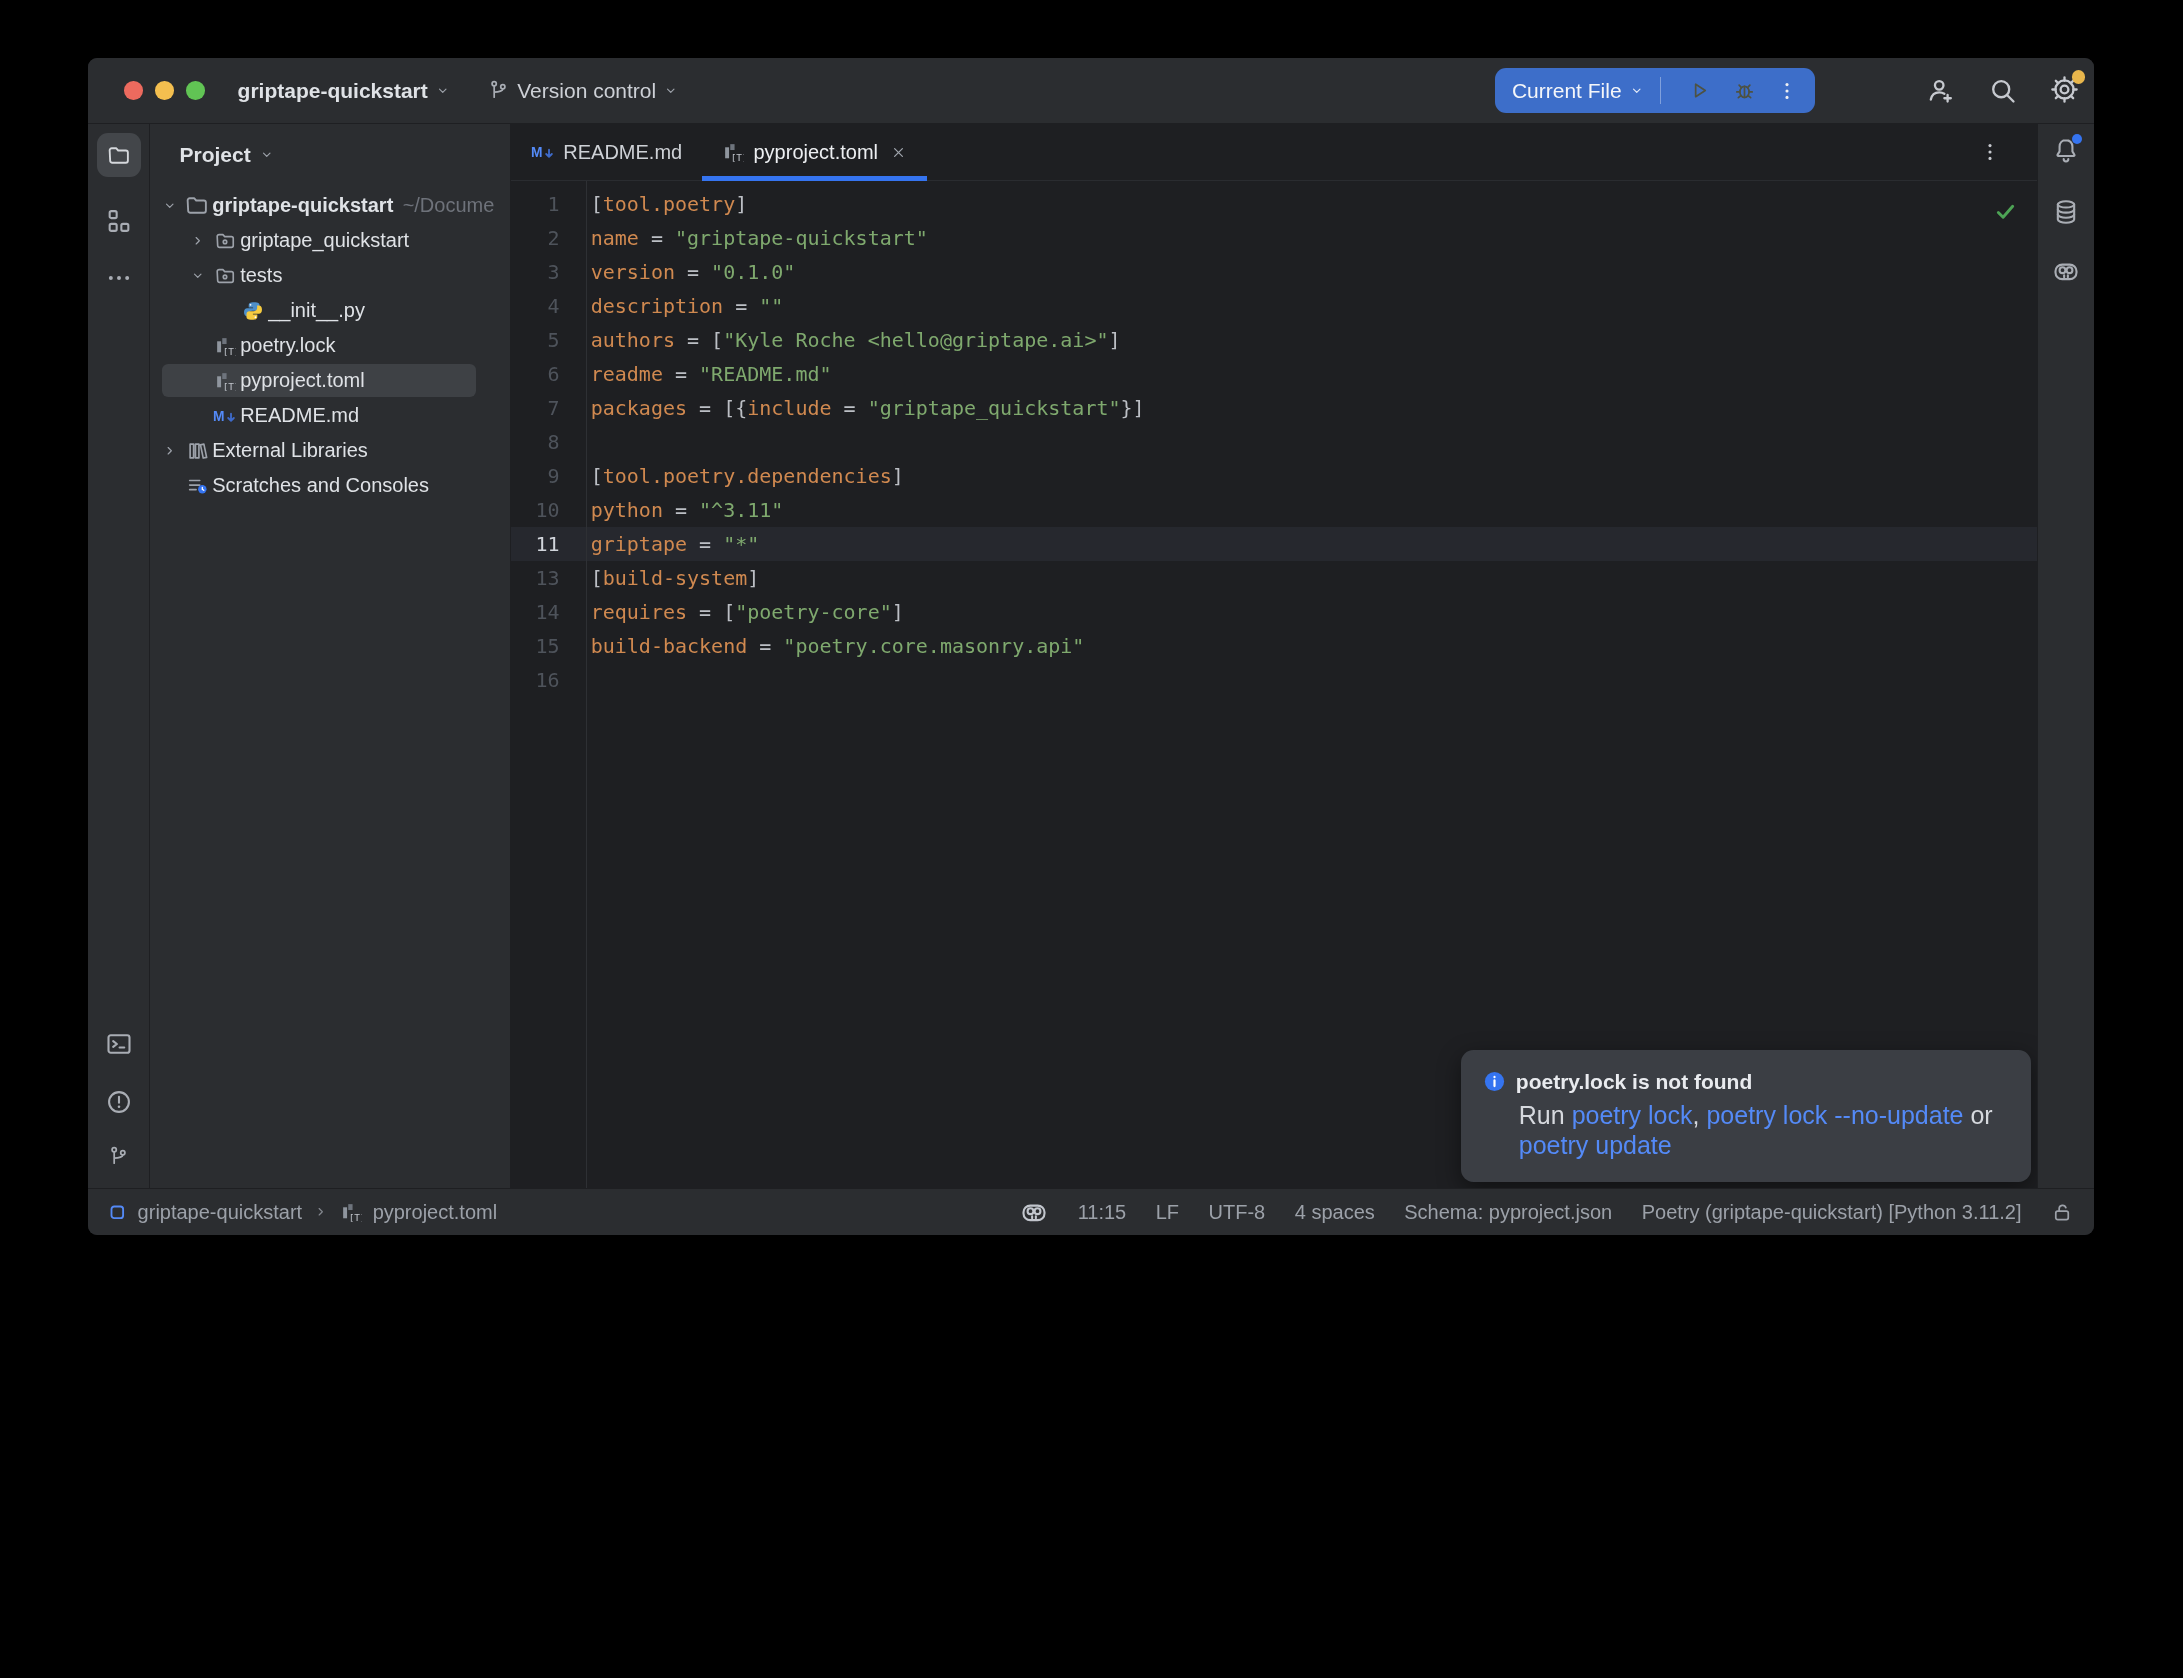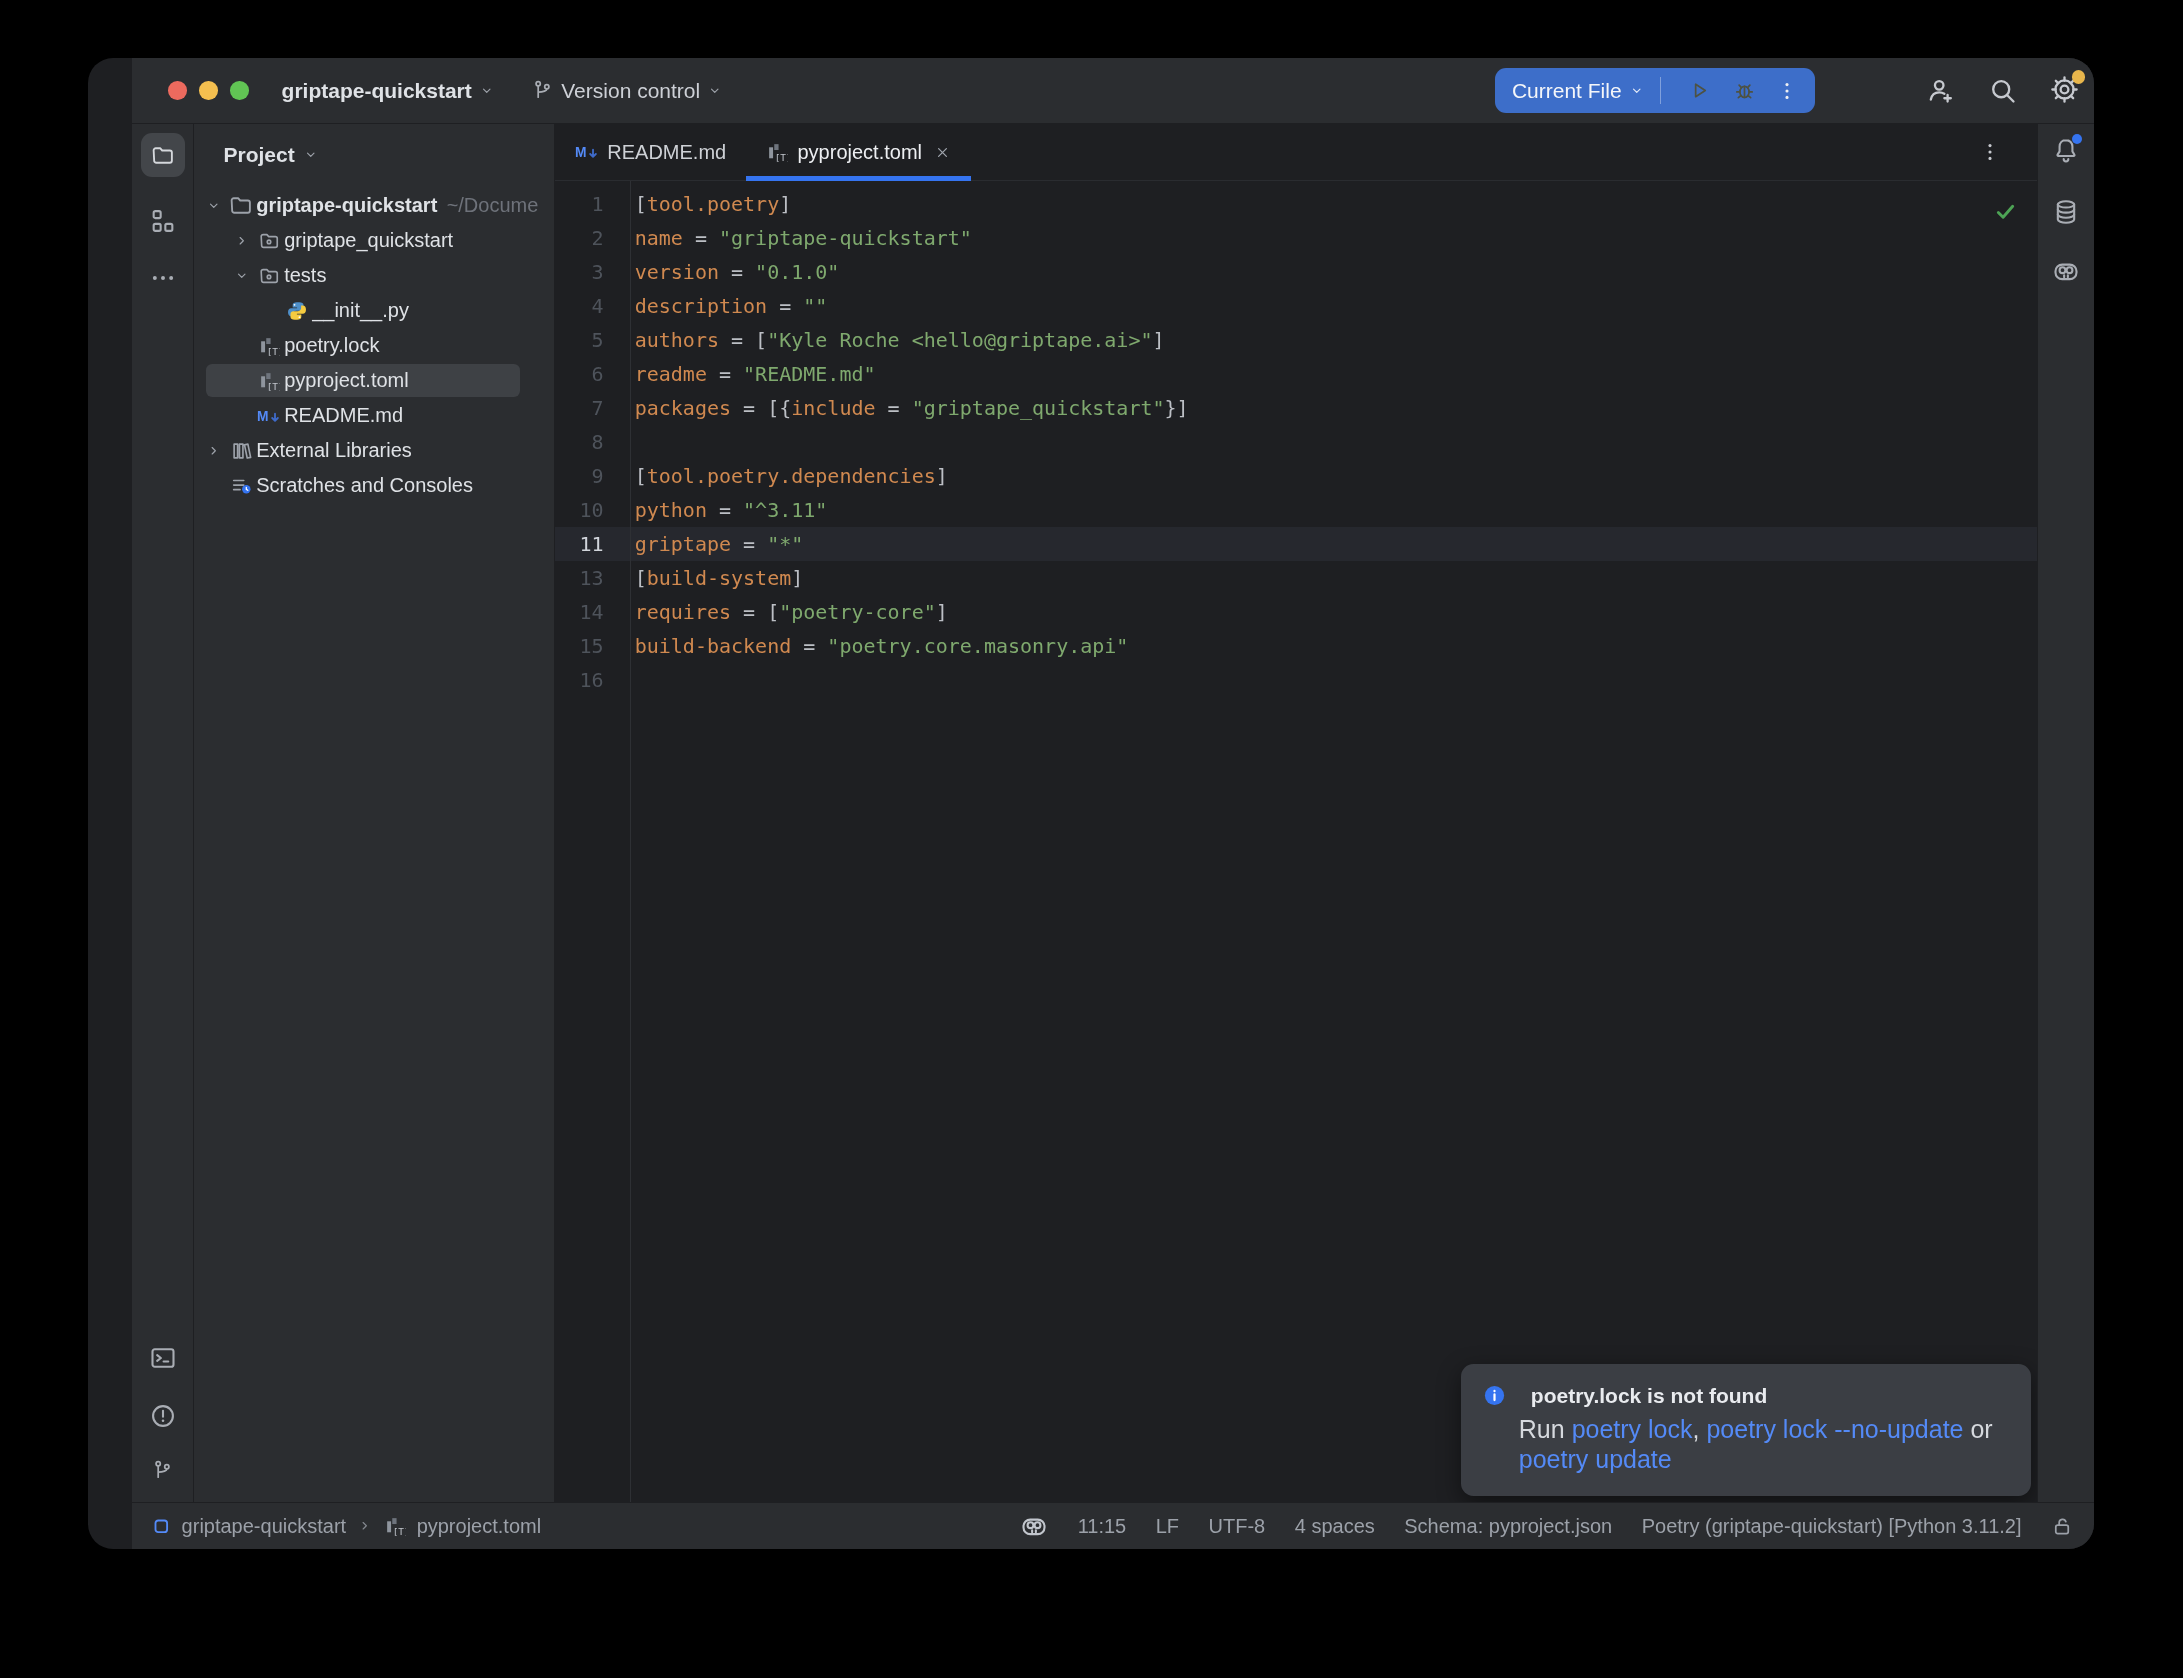--- a/index.html
+++ b/index.html
@@ -4,21 +4,21 @@
 <style>
   :root{
     --accent:#3574F0; --runblue:#3D6EC9; --link:#548AF7;
     --ckey:#D08950; --cstr:#7FA96E; --cpun:#BCBFC5; --check:#4DA355;
     --panel:#2B2D30; --editor:#1E1F22; --line:#1E1F22; --sel:#3E4145;
     --uitxt:#DFE2E6; --dimtxt:#9CA1A9; --icontint:#A9ADB4;
   }
   *{margin:0;padding:0;box-sizing:border-box;}
   html,body{background:#000;}
   body{width:2183px;height:1678px;position:relative;font-family:"Liberation Sans",sans-serif;-webkit-font-smoothing:antialiased;}
-  .window{position:absolute;left:88px;top:58px;width:2006px;height:1491px;background:var(--editor);border-radius:25px;overflow:hidden;display:flex;flex-direction:column;padding-left:44px;}
+  .window{position:absolute;left:88px;top:58px;width:2006px;height:1177px;background:var(--editor);border-radius:9px;overflow:hidden;display:flex;flex-direction:column;}
   .ic{display:inline-flex;align-items:center;justify-content:center;line-height:0;}
   .ic svg{display:block;}
 
   
   .titlebar{height:66px;flex:0 0 66px;background:var(--panel);border-bottom:0.8px solid var(--line);display:flex;align-items:center;padding:0 14px 0 36px;}
   .traffic{display:flex;gap:12.4px;align-items:center;}
   .tl{width:18.6px;height:18.6px;border-radius:50%;}
   .menu{display:flex;align-items:center;gap:7px;cursor:default;}
   .project-menu{margin-left:33px;font-weight:bold;font-size:21px;color:var(--uitxt);}
   .vcs-menu{margin-left:37px;font-size:21px;color:#CDD0D6;}
@@ -72,21 +72,21 @@
   .cl{height:34px;display:flex;align-items:center;position:relative;z-index:1;}
   .cl.current{background:#26282E;}
   .ln{width:75px;flex:0 0 75px;text-align:right;padding-right:26.4px;color:#4E535B;}
   .cl.current .ln{color:#D1D5DB;}
   .lc{padding-left:4.7px;white-space:pre;}
   .tk-k{color:var(--ckey);} .tk-s{color:var(--cstr);} .tk-p{color:var(--cpun);}
   .check{position:absolute;top:18.6px;right:20px;z-index:3;color:var(--check);}
 
   
   .notification{position:absolute;right:6.2px;bottom:6.2px;width:570px;background:#3B3E44;border-radius:12.4px;padding:20px 22px 22px 22px;z-index:5;box-shadow:0 7.8px 23px rgba(0,0,0,.45);font-family:"Liberation Sans",sans-serif;}
-  .notif-head{display:flex;align-items:center;gap:25px;}
+  .notif-head{display:flex;align-items:center;gap:10px;}
   .notif-title{font-size:21px;font-weight:bold;color:#E9EBEF;}
   .notif-body{margin:6.2px 0 0 36px;font-size:25px;line-height:30px;color:#D6D9DE;}
   .notif-body .link{color:var(--link);}
 
   
   .statusbar{height:47px;flex:0 0 47px;background:var(--panel);border-top:0.8px solid var(--line);display:flex;align-items:center;padding:0 20px;font-size:20px;color:var(--dimtxt);}
   .sb-left{display:flex;align-items:center;gap:11px;min-width:0;}
   .sb-right{margin-left:auto;display:flex;align-items:center;gap:29.5px;white-space:nowrap;}
   .sb-chev{color:#84888F;}
 </style>

